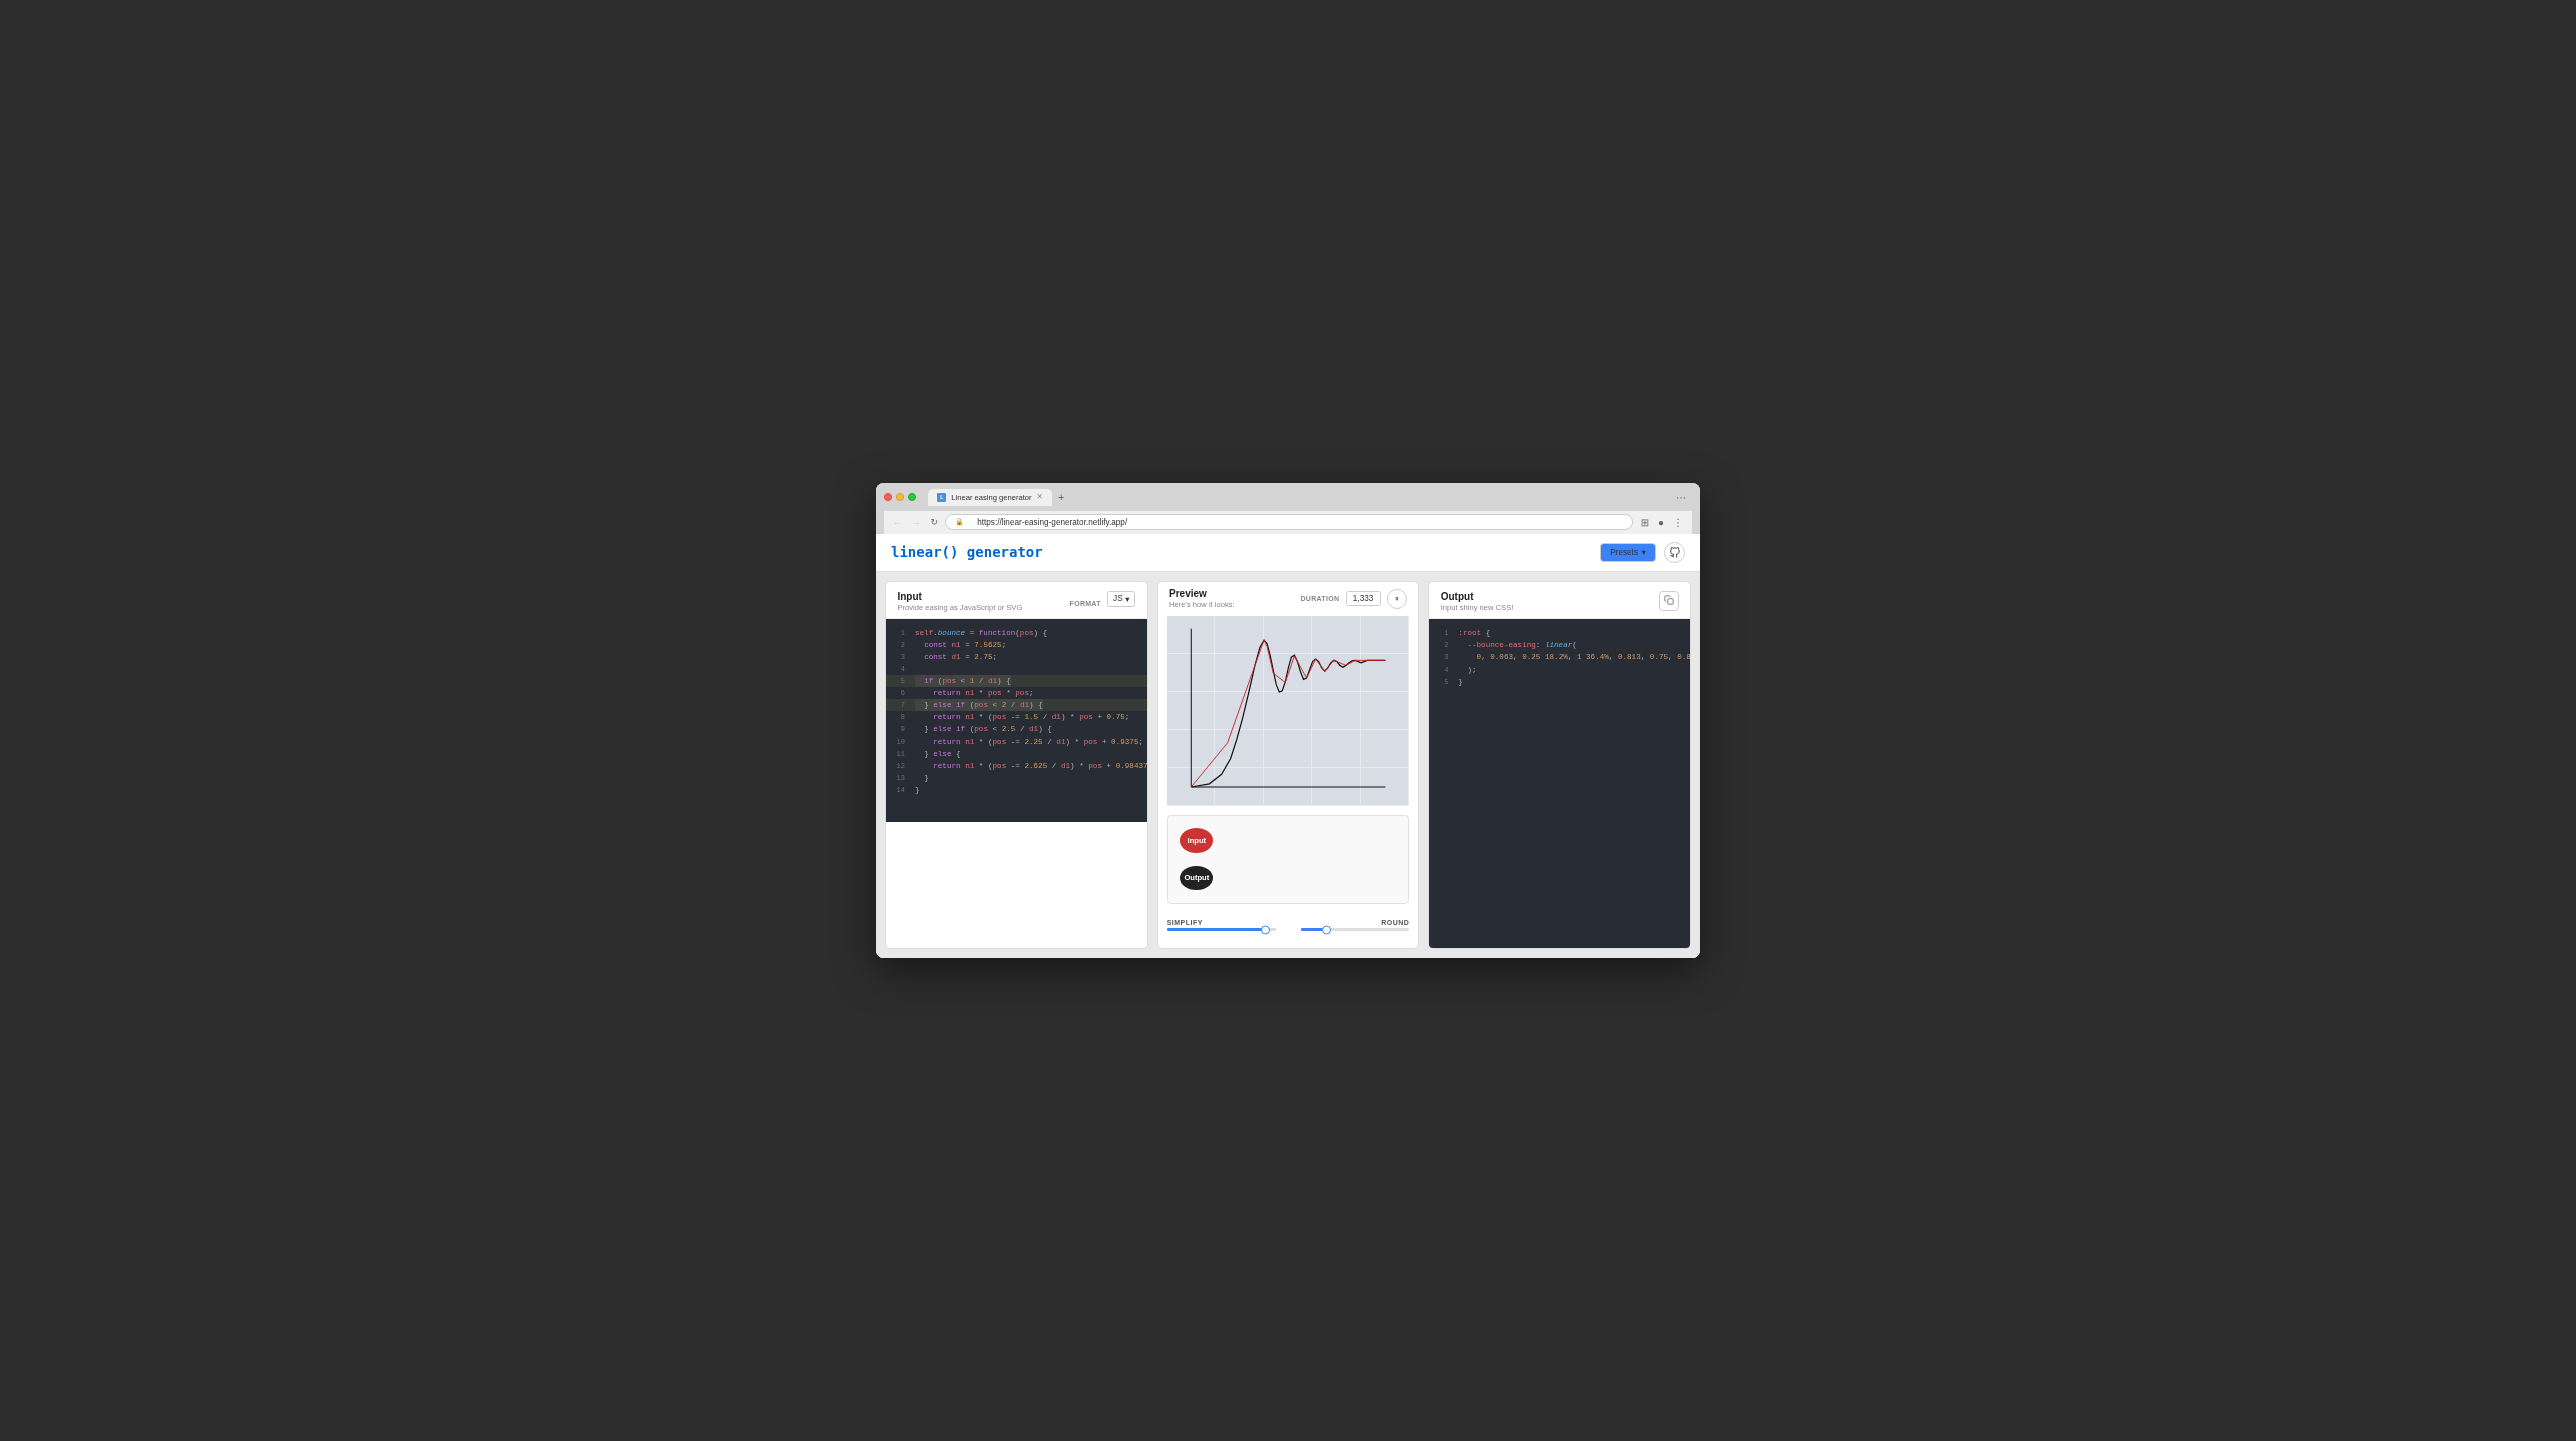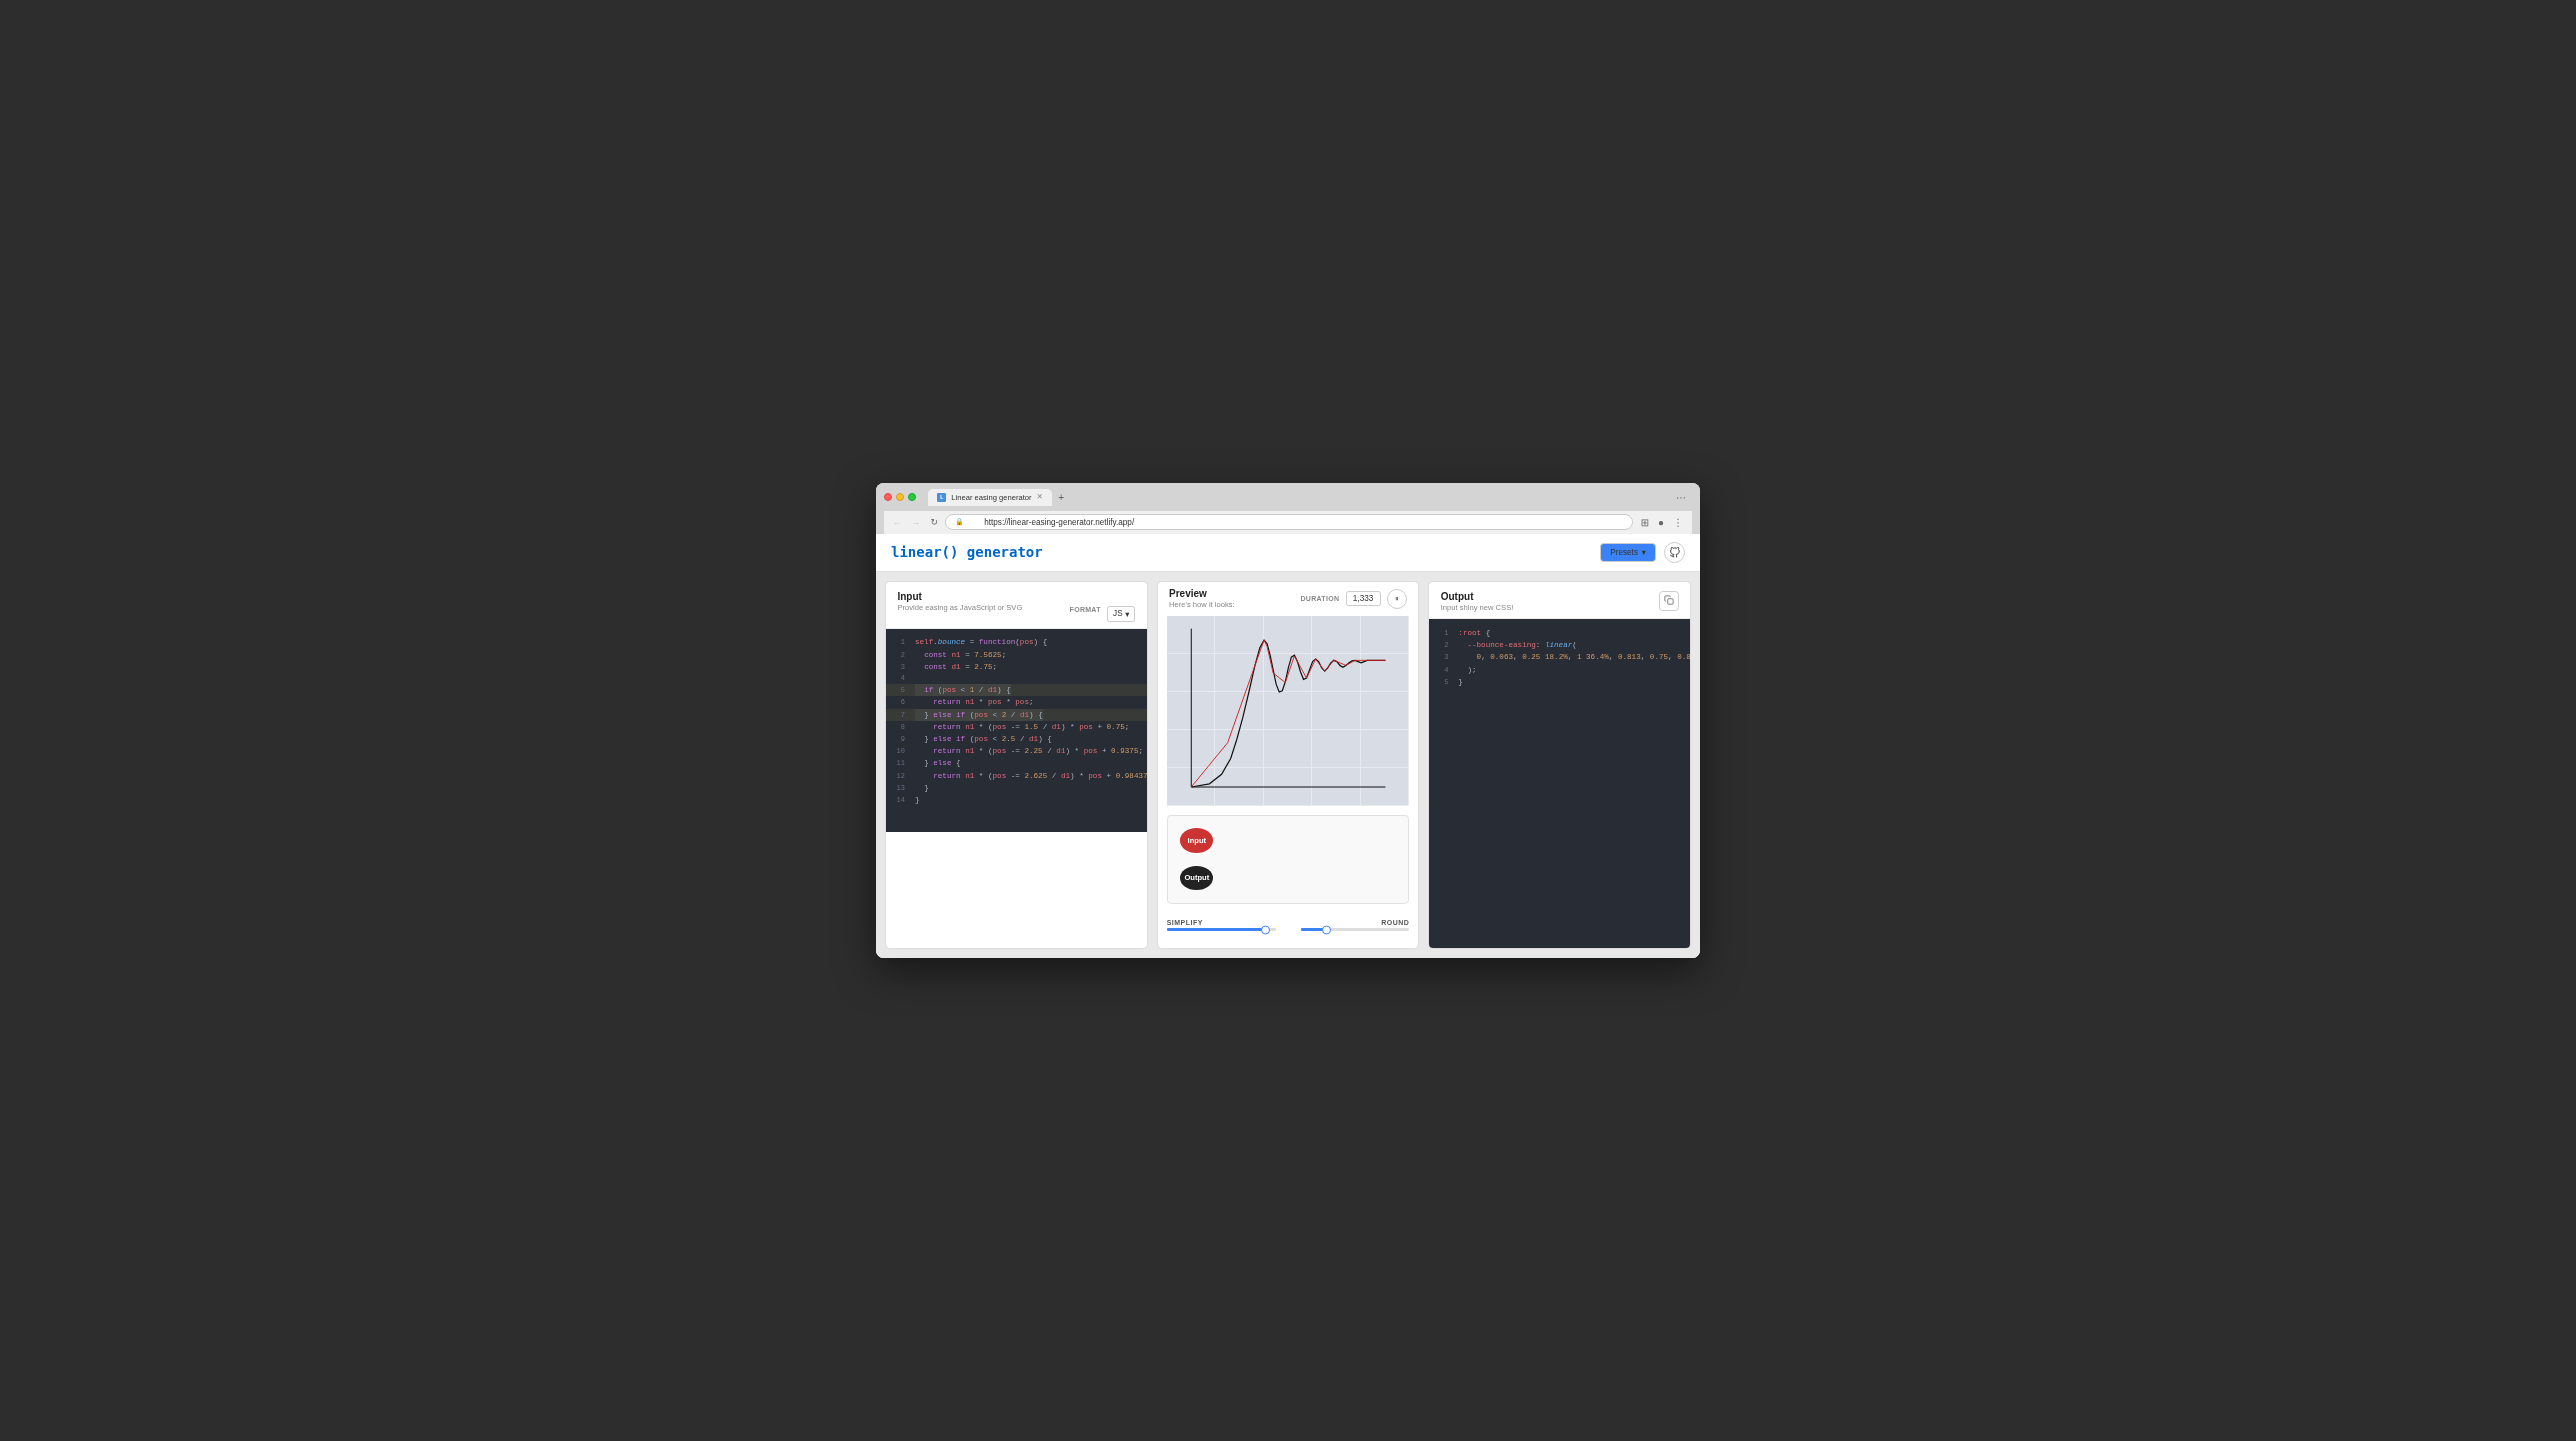--- a/index.html
+++ b/index.html
@@ -111,21 +111,21 @@
     .address-bar {
       flex: 1;
       background: white;
       border: 0.6px solid #ccc;
       border-radius: 12.7px;
       padding: 2.5px 9px;
       font-size: 8.2px;
       color: #333;
       display: flex;
       align-items: center;
-      gap: 20px;
+      gap: 13px;
     }
     .address-icon {
       color: #4a90d9;
       font-size: 7px;
     }
     .address-text { color: #333; font-size: 8.2px; }
     .nav-actions {
       display: flex;
       gap: 2.5px;
     }
@@ -214,23 +214,22 @@
       font-weight: 600;
       color: #222;
     }
     .panel-subtitle {
       font-size: 7.6px;
       color: #888;
       margin-top: 1.3px;
     }
     .panel-actions {
       display: flex;
-      align-items: flex-start;
+      align-items: flex-end;
       gap: 6.3px;
-      margin-top: 15px;
     }
     .format-label {
       font-size: 7px;
       font-weight: 600;
       color: #888;
       letter-spacing: 0.3px;
     }
     .format-select {
       border: 0.6px solid #ccc;
       background: white;

